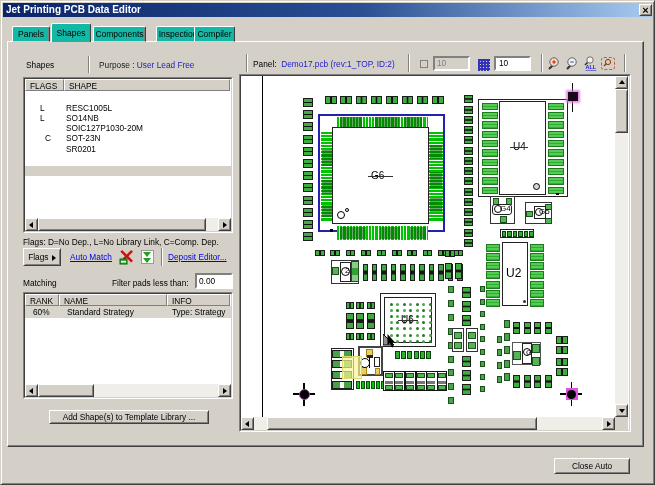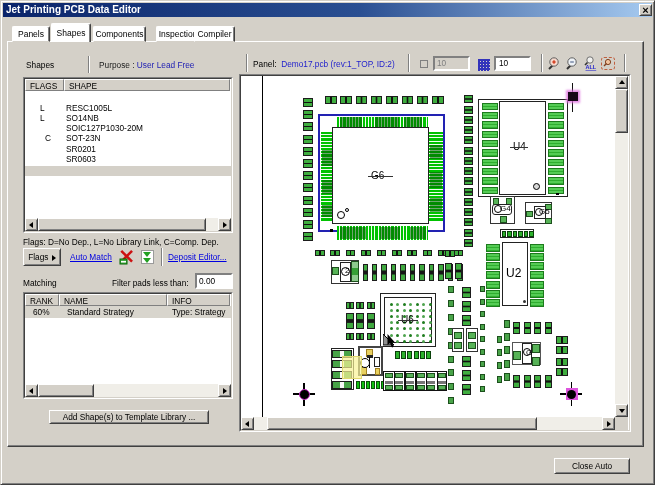--- a/index.html
+++ b/index.html
@@ -20,21 +20,21 @@
   .chV{position:absolute;border:1px solid #1c1c1c;
        background:linear-gradient(180deg,#3fae3f 0 37%,#101010 43% 57%,#3fae3f 63% 100%);}
   .lpad{position:absolute;background:#4ec94e;border:1px solid #1d7a1d;
        background-image:repeating-linear-gradient(180deg,#55cc55 0 2px,#2fae2f 2px 3px);}
   .sq{position:absolute;background:#49a449;border:1px solid #1c501c;}
   .scroll-track{background:#f0eee8;}
   .sb-btn{position:absolute;background:#d4d0c8;border:1px solid;
        border-color:#fff #404040 #404040 #fff;
        box-shadow:inset 1px 1px 0 #d4d0c8, inset -1px -1px 0 #808080;}
   .arr{position:absolute;width:0;height:0;}
-  .tab{position:absolute;background:#ffffff;border:1px solid;
+  .tab{position:absolute;background:#14b8a6;border:1px solid;
        border-color:#fff #404040 #d4d0c8 #fff;border-radius:2px 2px 0 0;
        box-shadow:inset -1px 0 0 #808080;font-size:8.5px;text-align:center;}
   .row{position:absolute;left:0;font-size:8.3px;height:10.2px;width:100%;}
   .fl{position:absolute;left:15px;}
   .sh{position:absolute;left:41px;}
 </style>
 </head>
 <body>
 
 <div class="abs" style="left:0;top:0;width:655px;height:485px;border:1px solid;border-color:#d4d0c8 #404040 #404040 #d4d0c8;box-shadow:inset 1px 1px 0 #fff, inset -1px -1px 0 #808080;"></div>
@@ -83,23 +83,20 @@
     </div>
   <div class="row" style="top:30.3px;">
       <span class="sh">SOIC127P1030-20M</span>
     </div>
   <div class="row" style="top:40.4px;">
       <span class="fl" style="left:20px;">C</span>
       <span class="sh">SOT-23N</span>
     </div>
   <div class="row" style="top:50.5px;">
       <span class="sh">SR0201</span>
-    </div>
-  <div class="row" style="top:60.6px;">
-      <span class="sh">SR0603</span>
     </div>
 </div>
 
 <div class="abs scroll-track" style="left:25px;top:218px;width:206px;height:13px;"></div>
 <div class="sb-btn" style="left:25px;top:218px;width:13px;height:13px;"></div>
 <div class="arr" style="left:29px;top:222px;border-top:3px solid transparent;border-bottom:3px solid transparent;border-right:4px solid #000;"></div>
 <div class="sb-btn" style="left:218px;top:218px;width:13px;height:13px;"></div>
 <div class="arr" style="left:223px;top:222px;border-top:3px solid transparent;border-bottom:3px solid transparent;border-left:4px solid #000;"></div>
 <div class="sb-btn" style="left:38px;top:218px;width:168px;height:13px;"></div>
 

